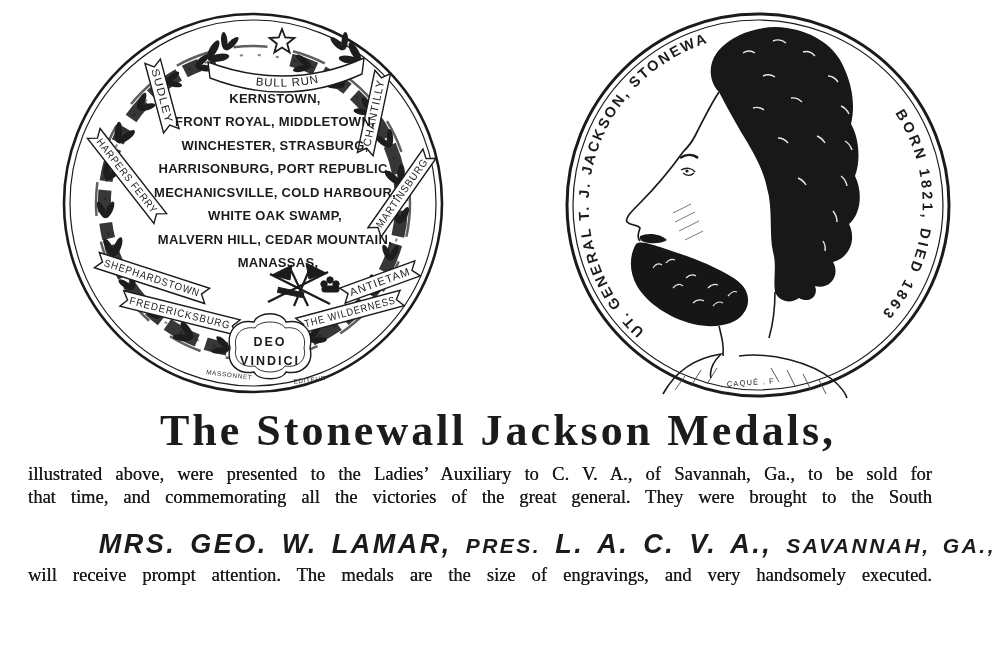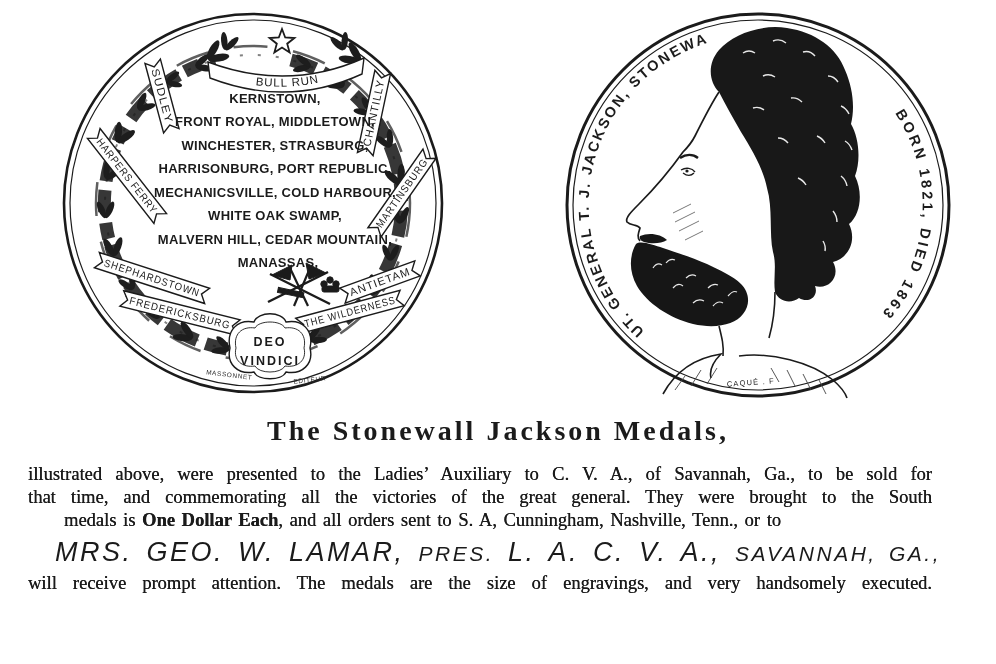--- a/index.html
+++ b/index.html
@@ -17,30 +17,30 @@
   .motto{font-family:"Liberation Sans",sans-serif;font-size:12.5px;font-weight:bold;
          fill:#1b1b1b;text-anchor:middle;letter-spacing:2px;}
   .maker{font-family:"Liberation Sans",sans-serif;font-size:6.5px;fill:#2c2c2c;
          text-anchor:middle;letter-spacing:.6px;}
   .legend{font-family:"Liberation Sans",sans-serif;font-size:14.5px;font-weight:bold;
           fill:#1b1b1b;letter-spacing:2.2px;}
   .engraver{font-family:"Liberation Sans",sans-serif;font-size:7.5px;fill:#222;
             text-anchor:middle;letter-spacing:1.2px;}
   .leaf{fill:#1d1d1d;}
   #textBlock{position:absolute;left:0;top:406px;width:996px;}
-  #headline{text-align:center;font-size:28px;font-weight:bold;letter-spacing:3px;
+  #headline{text-align:center;font-size:44px;font-weight:bold;letter-spacing:3px;
             line-height:50px;margin:0 0 7px 0;}
   .bodyline{margin:0 64px;font-size:18.5px;line-height:23.2px;word-spacing:2px;
             text-shadow:.25px 0 0 #1b1b1b;}
   .just{text-align:justify;text-align-last:justify;margin-left:28px;}
   .indent{text-indent:26px;}
   .gap{margin-top:6px;}
   .boldseg{font-weight:bold;}
-  #contactLine{margin:4px 0 3px 0;text-align:center;
-               font-family:"Liberation Sans",sans-serif;font-style:italic;font-weight:normal;
+  #contactLine{margin:20px 0 3px 0;text-align:right;
+               font-family:"Liberation Sans",sans-serif;font-style:italic;font-weight:bold;
                letter-spacing:2.5px;word-spacing:4px;font-size:27px;line-height:30px;}
   #contactLine .sm{font-size:21px;}
 </style>
 </head>
 <body>
 
 <svg id="leftMedal" class="medal" width="390" height="392" viewBox="0 0 390 392">
   <defs>
     <g id="leafpair">
       <ellipse cx="6" cy="-4" rx="9" ry="3.2" transform="rotate(-25 6 -4)"></ellipse>
@@ -256,18 +256,17 @@
 
   <text class="engraver" x="228" y="377" transform="rotate(-4 228 377)">CAQUÉ . F</text>
 </svg>
 
 <div id="textBlock">
   <h1 id="headline">The Stonewall Jackson Medals,</h1>
 
   <div class="bodyline just">illustrated above, were presented to the Ladies’ Auxiliary to C. V. A., of Savannah, Ga., to be sold for</div>
 
   <div class="bodyline just">that time, and commemorating all the victories of the great general.  They were brought to the South</div>
-  <div class="bodyline"><span>medals is </span><span class="boldseg">One Dollar Each</span><span>, and all orders sent to S. A, Cunningham, Nashville, Tenn., or to</span></div>
 
   <div id="contactLine"><span>MRS. GEO. W. LAMAR, </span><span class="sm">PRES.</span><span> L. A. C. V. A., </span><span class="sm">SAVANNAH, GA.,</span></div>
 
   <div class="bodyline just">will receive prompt attention.  The medals are the size of engravings, and very handsomely executed.</div>
 </div>
 
 </body></html>

